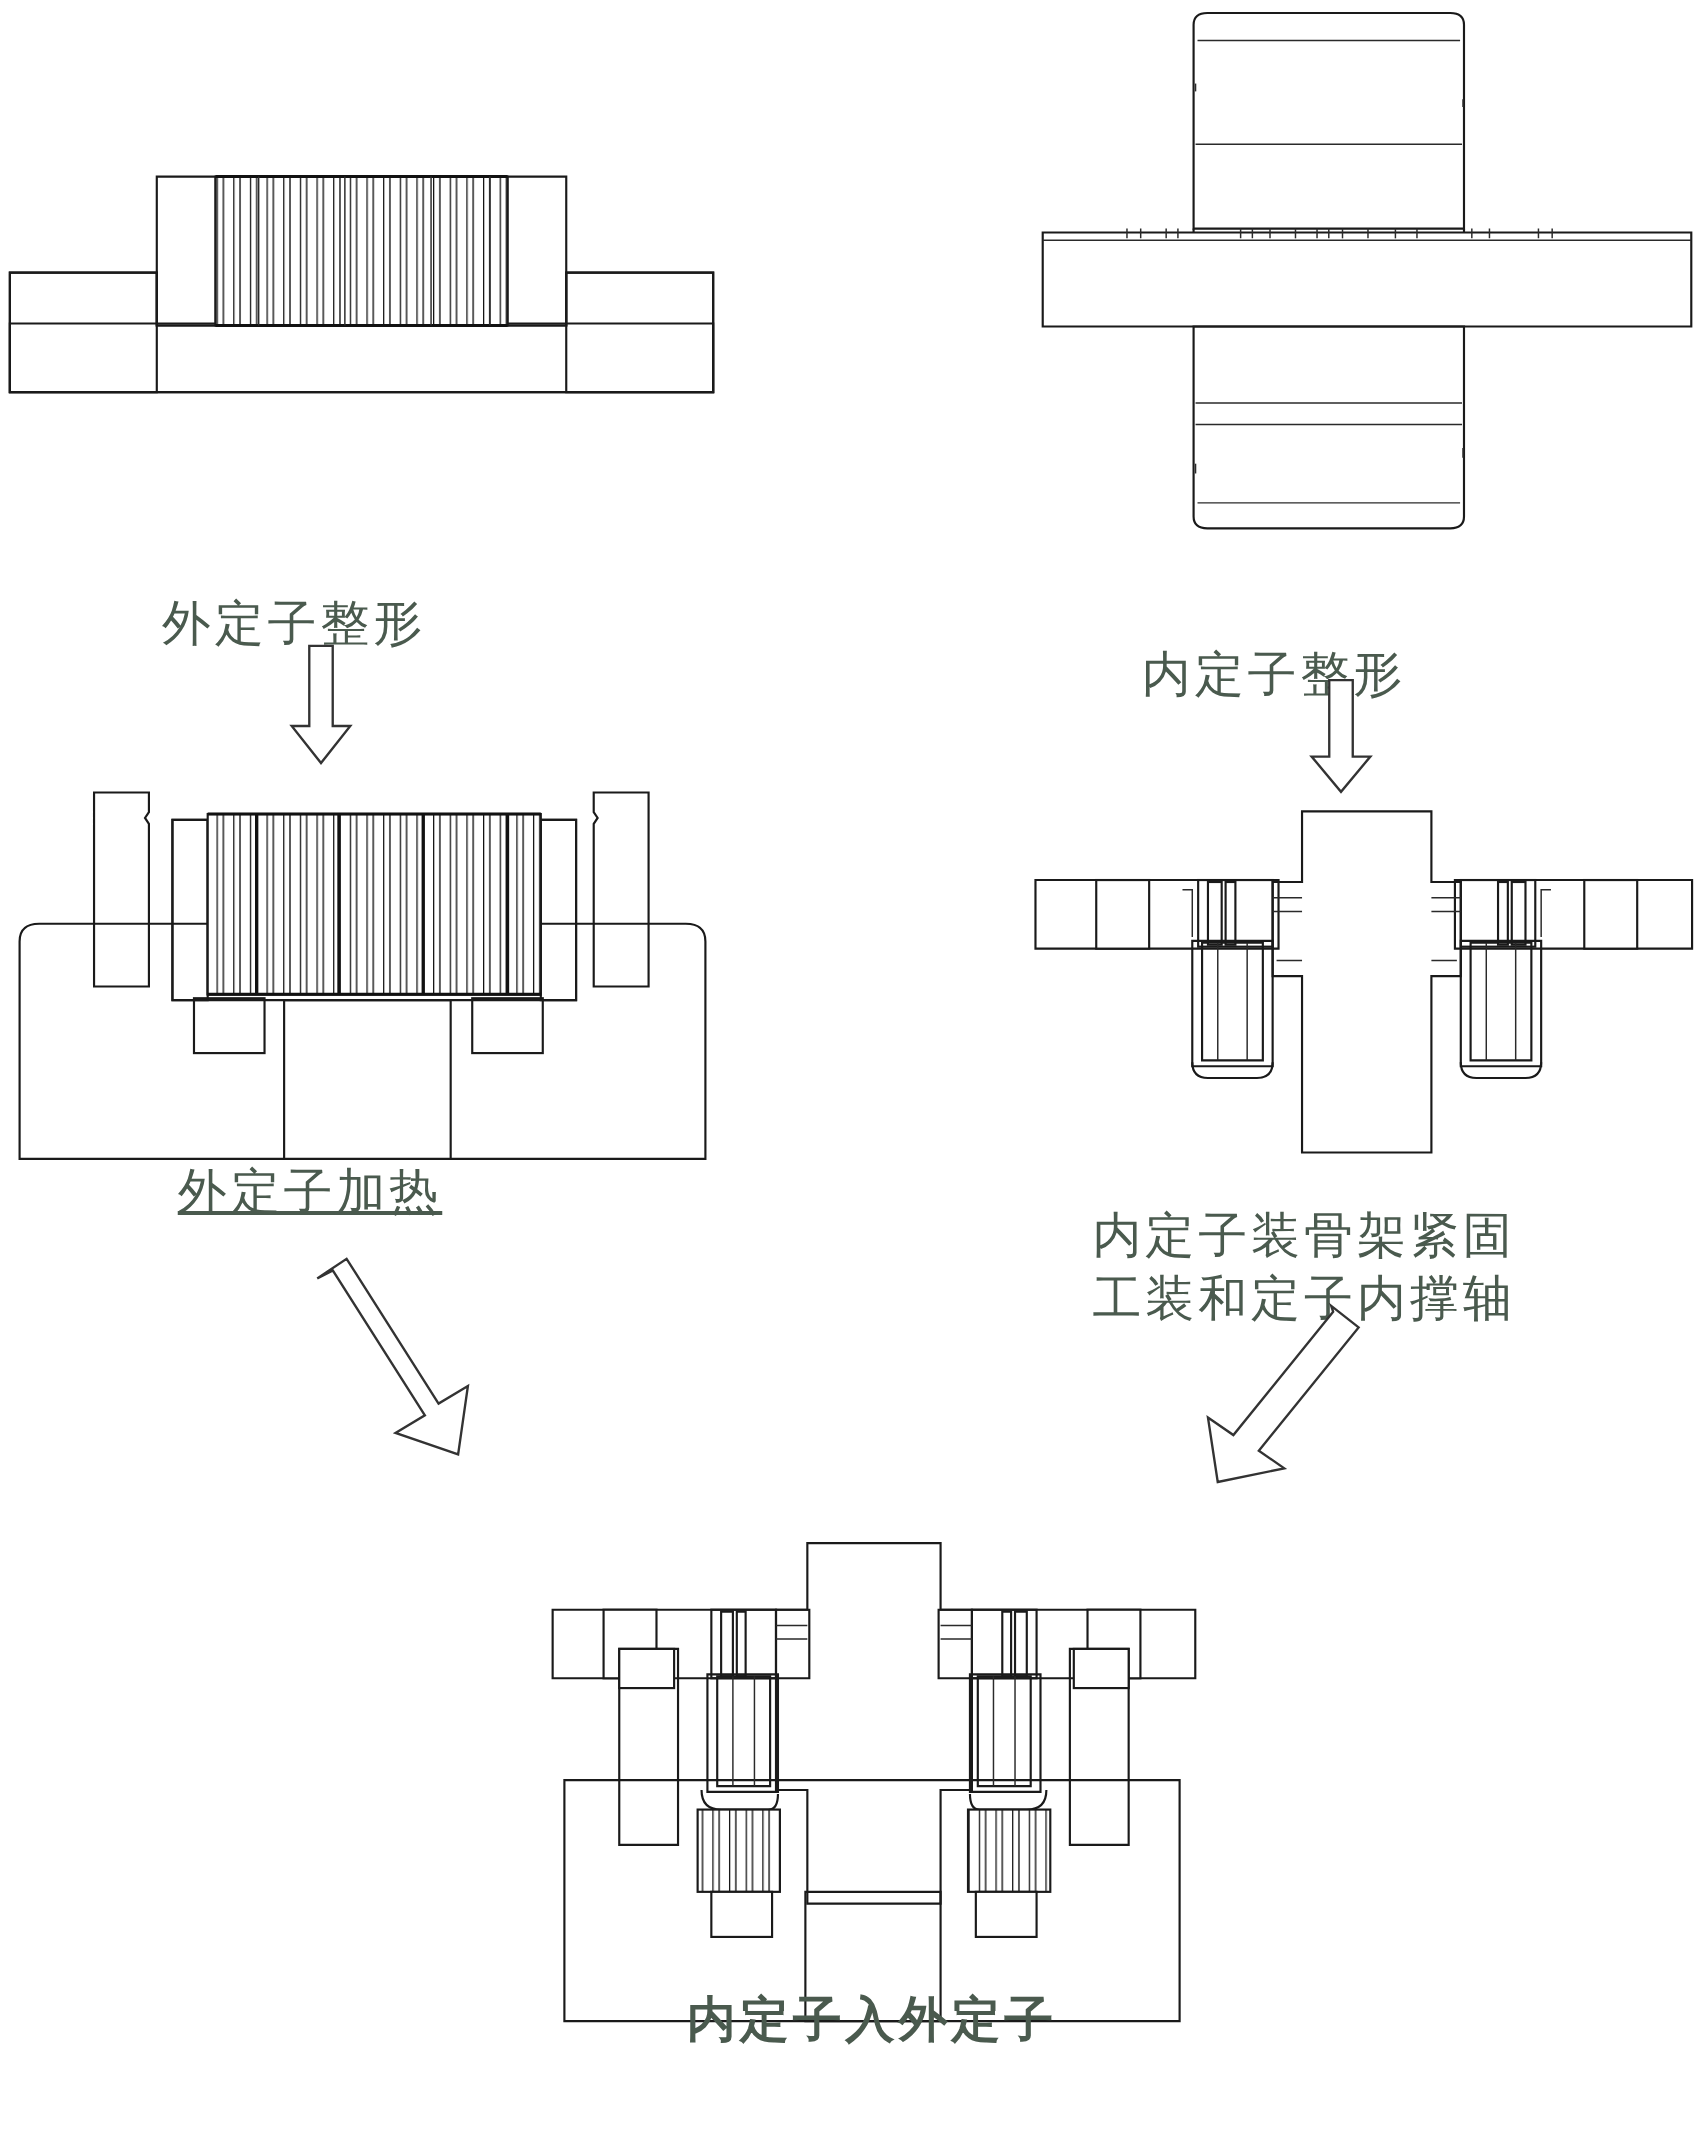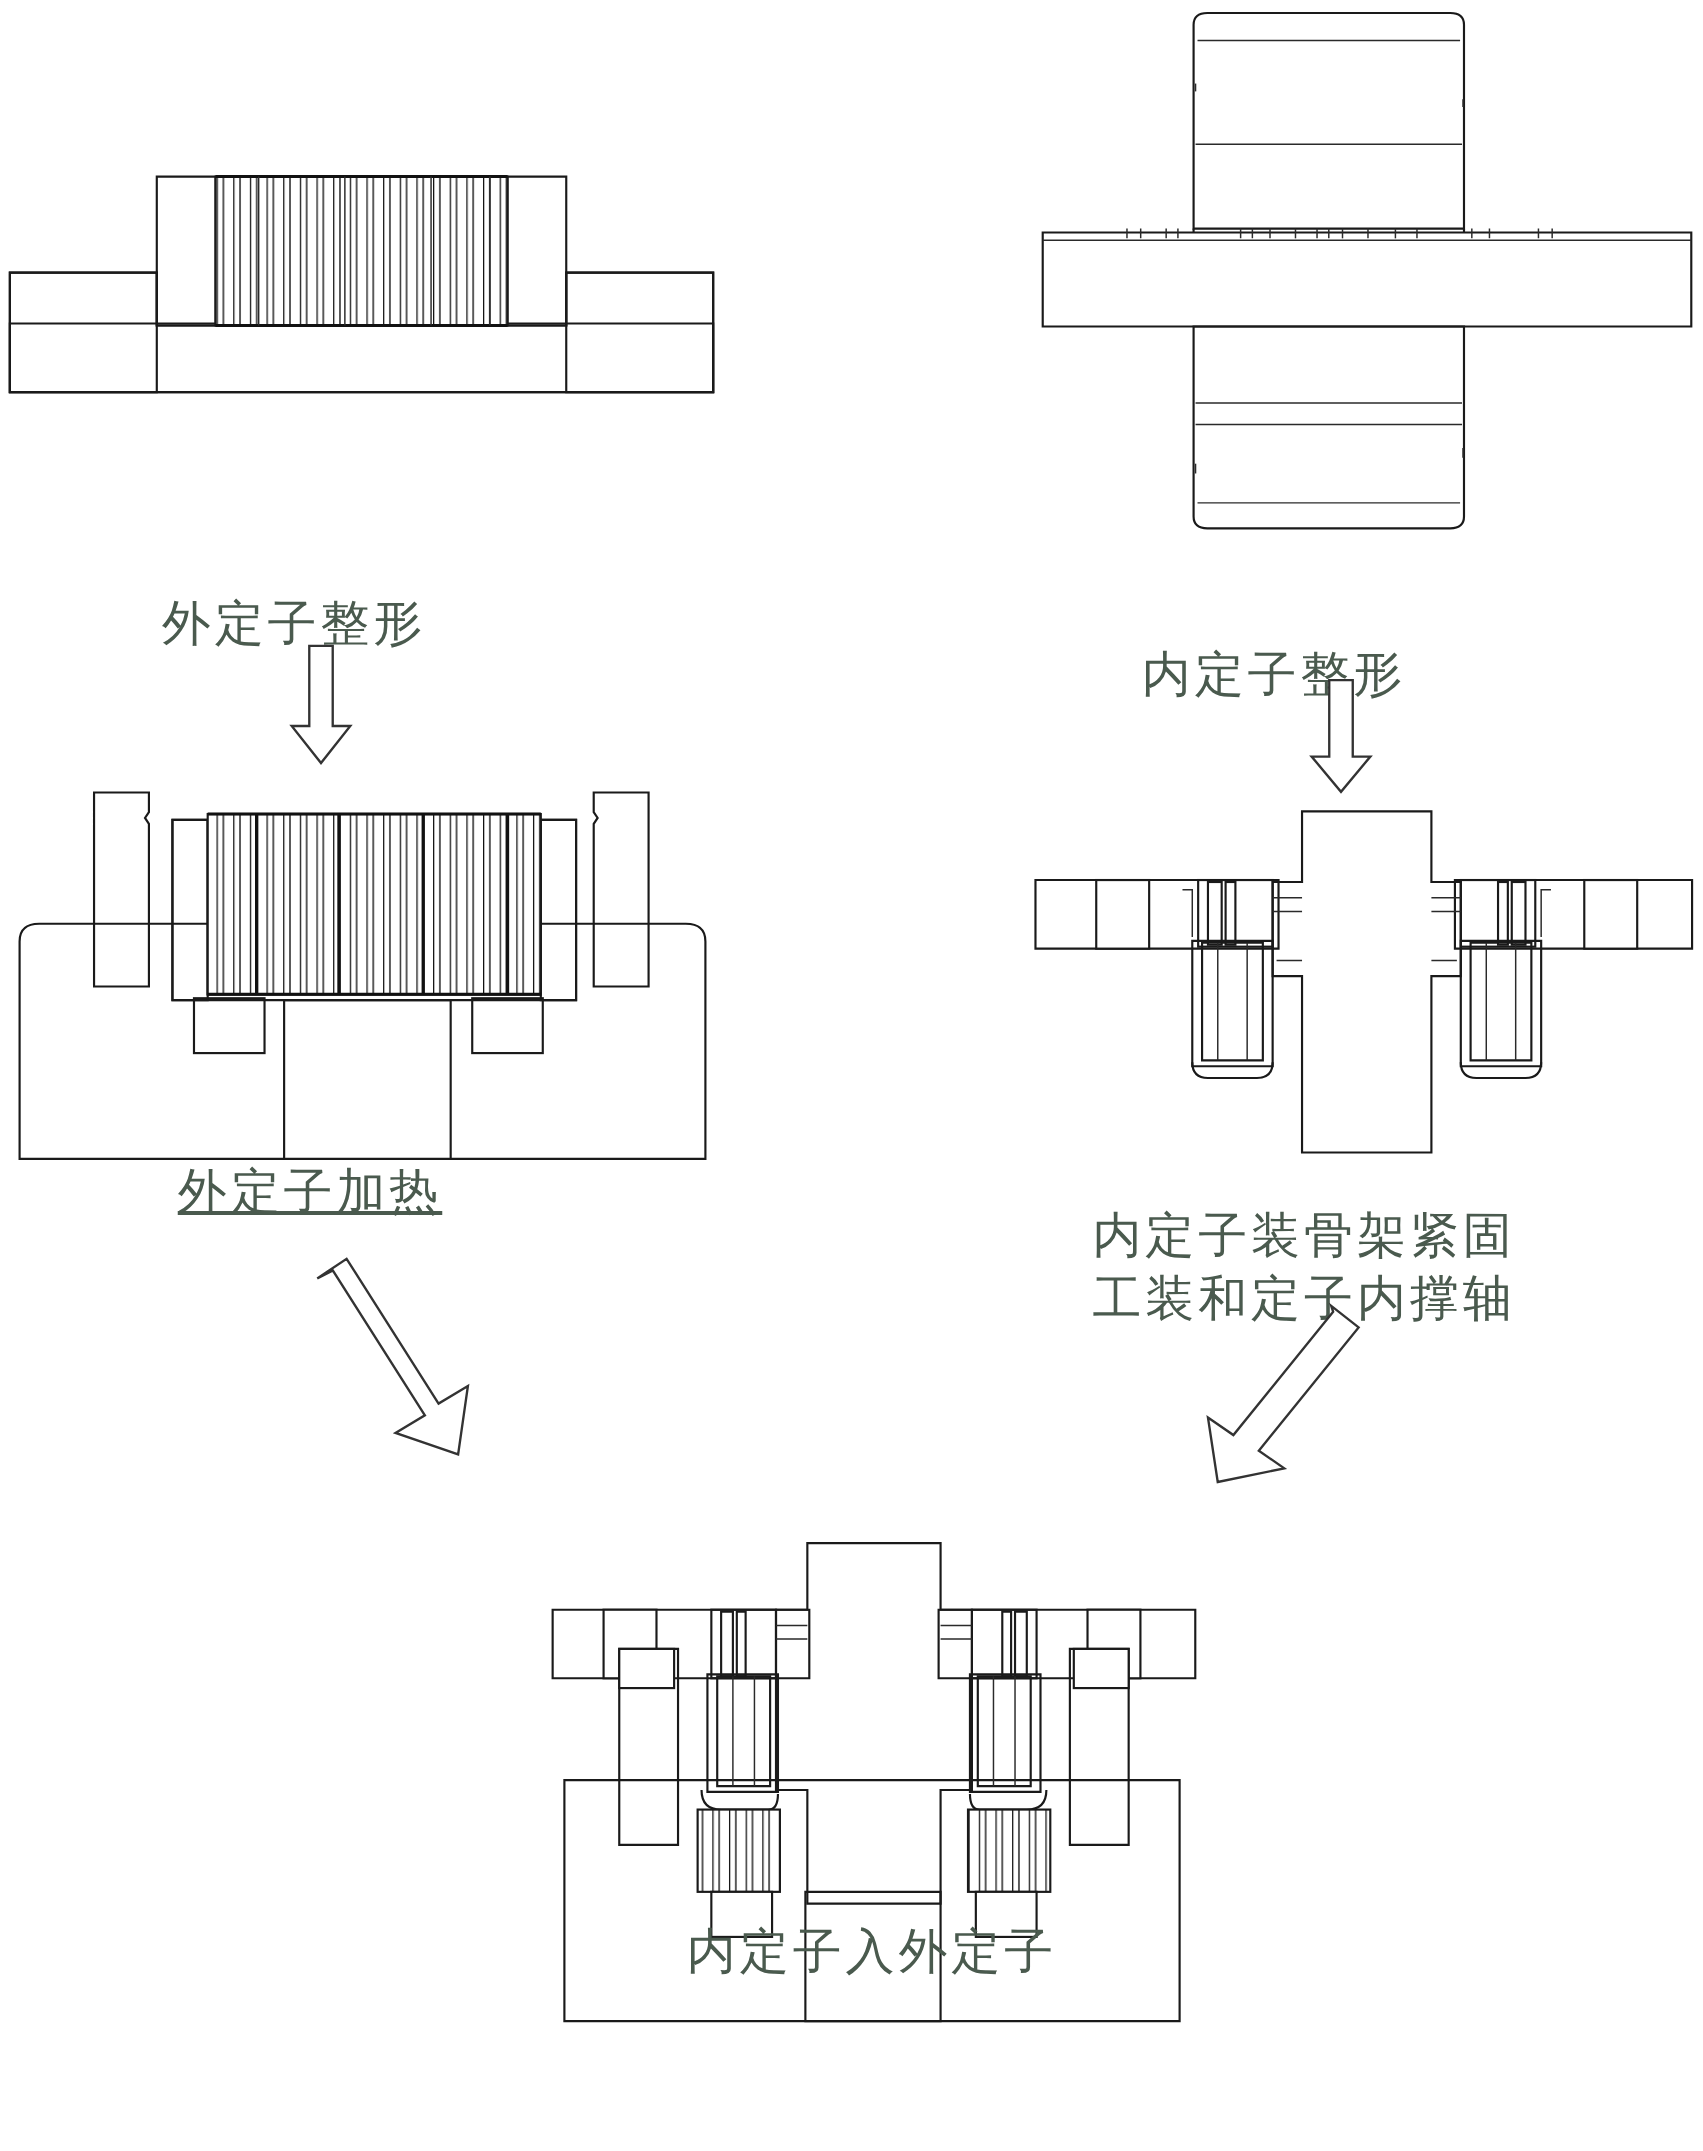--- a/index.html
+++ b/index.html
@@ -256,16 +256,16 @@
         <path class="ln" d="M450 300 Q450 316 460 316 L508 316 Q528 316 528 296" fill="#ffffff"></path>
         <rect x="448" y="316" width="84" height="84" fill="url(#lam)"></rect>
         <rect class="ln nofill" x="448" y="316" width="84" height="84"></rect>
         <rect class="white" x="456" y="400" width="62" height="46"></rect>
       </g>
 
       <path class="lnT" d="M252 128 L284 128 M252 142 L284 142"></path>
       <path class="lnT" d="M420 128 L452 128 M420 142 L452 142"></path>
     </svg>
   </div>
-  <div class="cap" style="left:529px;top:1921px;width:686px;">内定子入外定子</div>
+  <div class="cap" style="left:529px;top:1989px;width:686px;font-weight:bold;">内定子入外定子</div>
 
 </div>
 
 
 </body></html>

